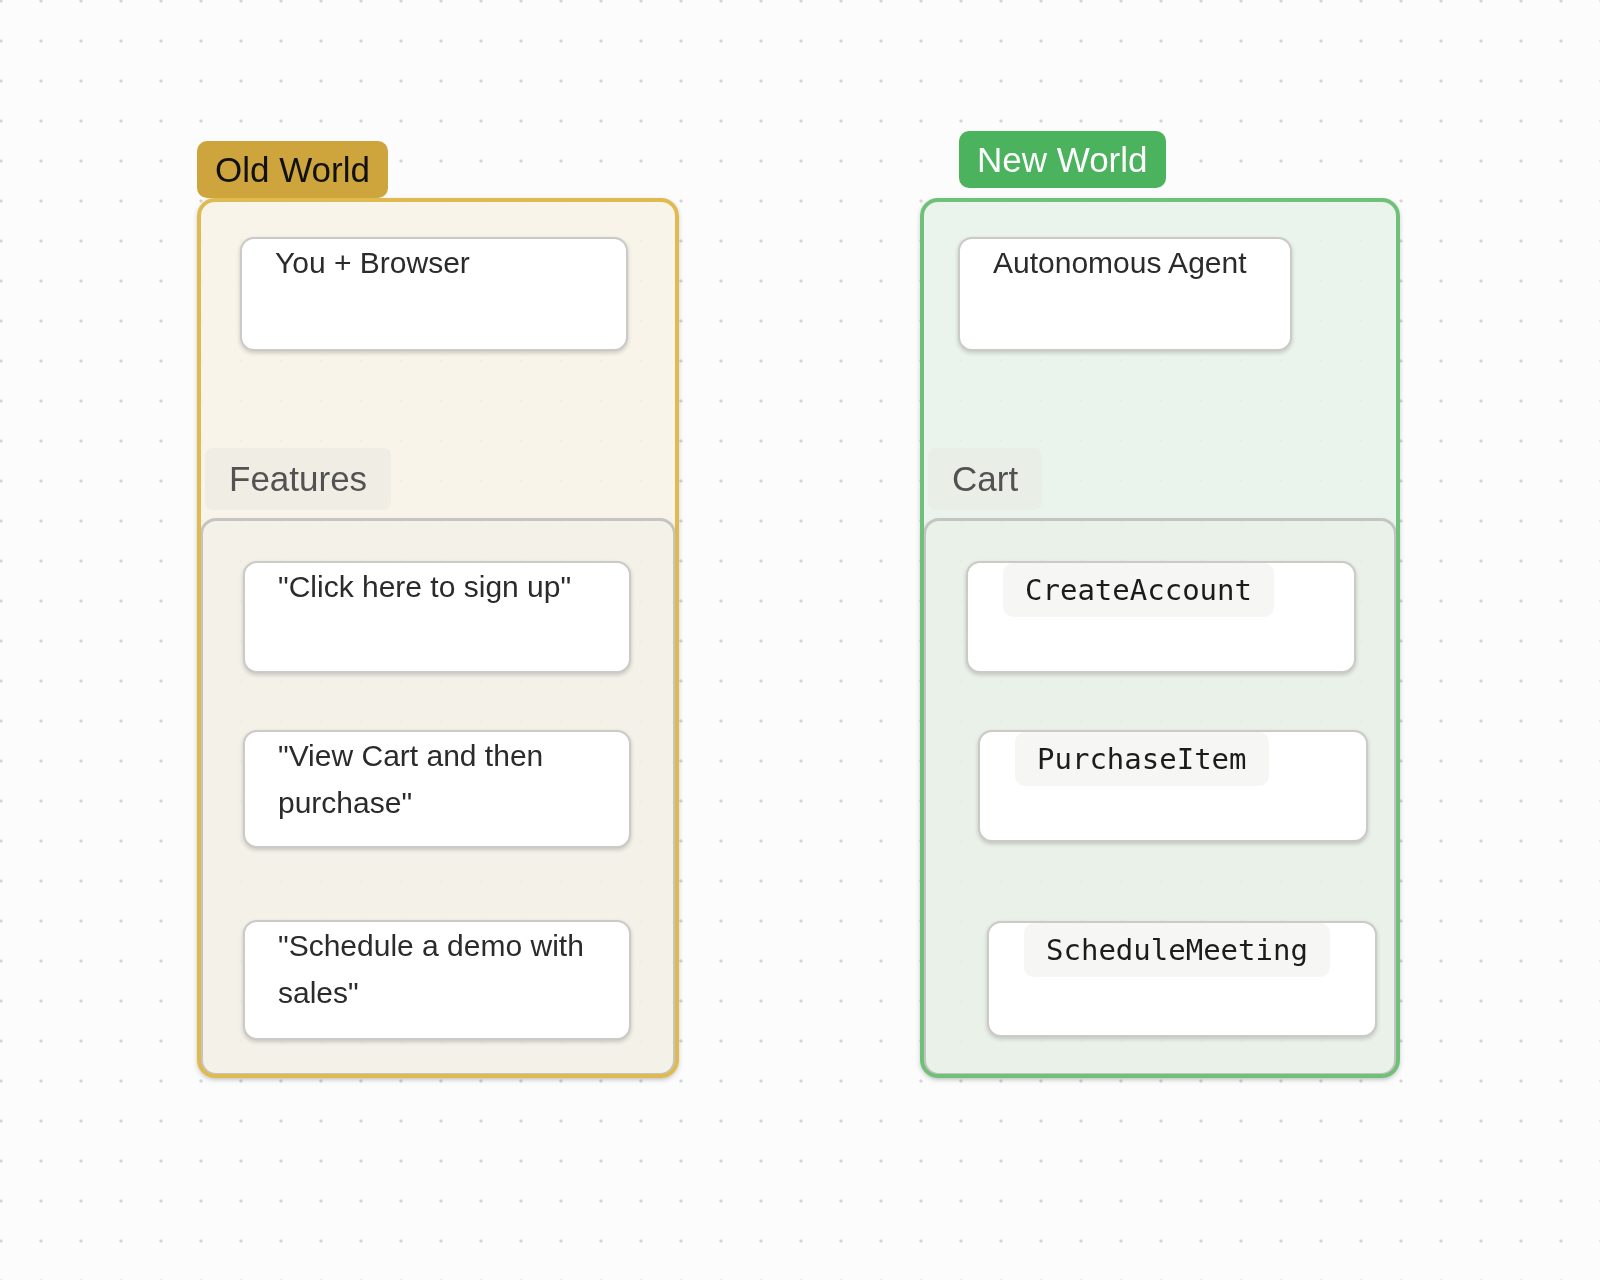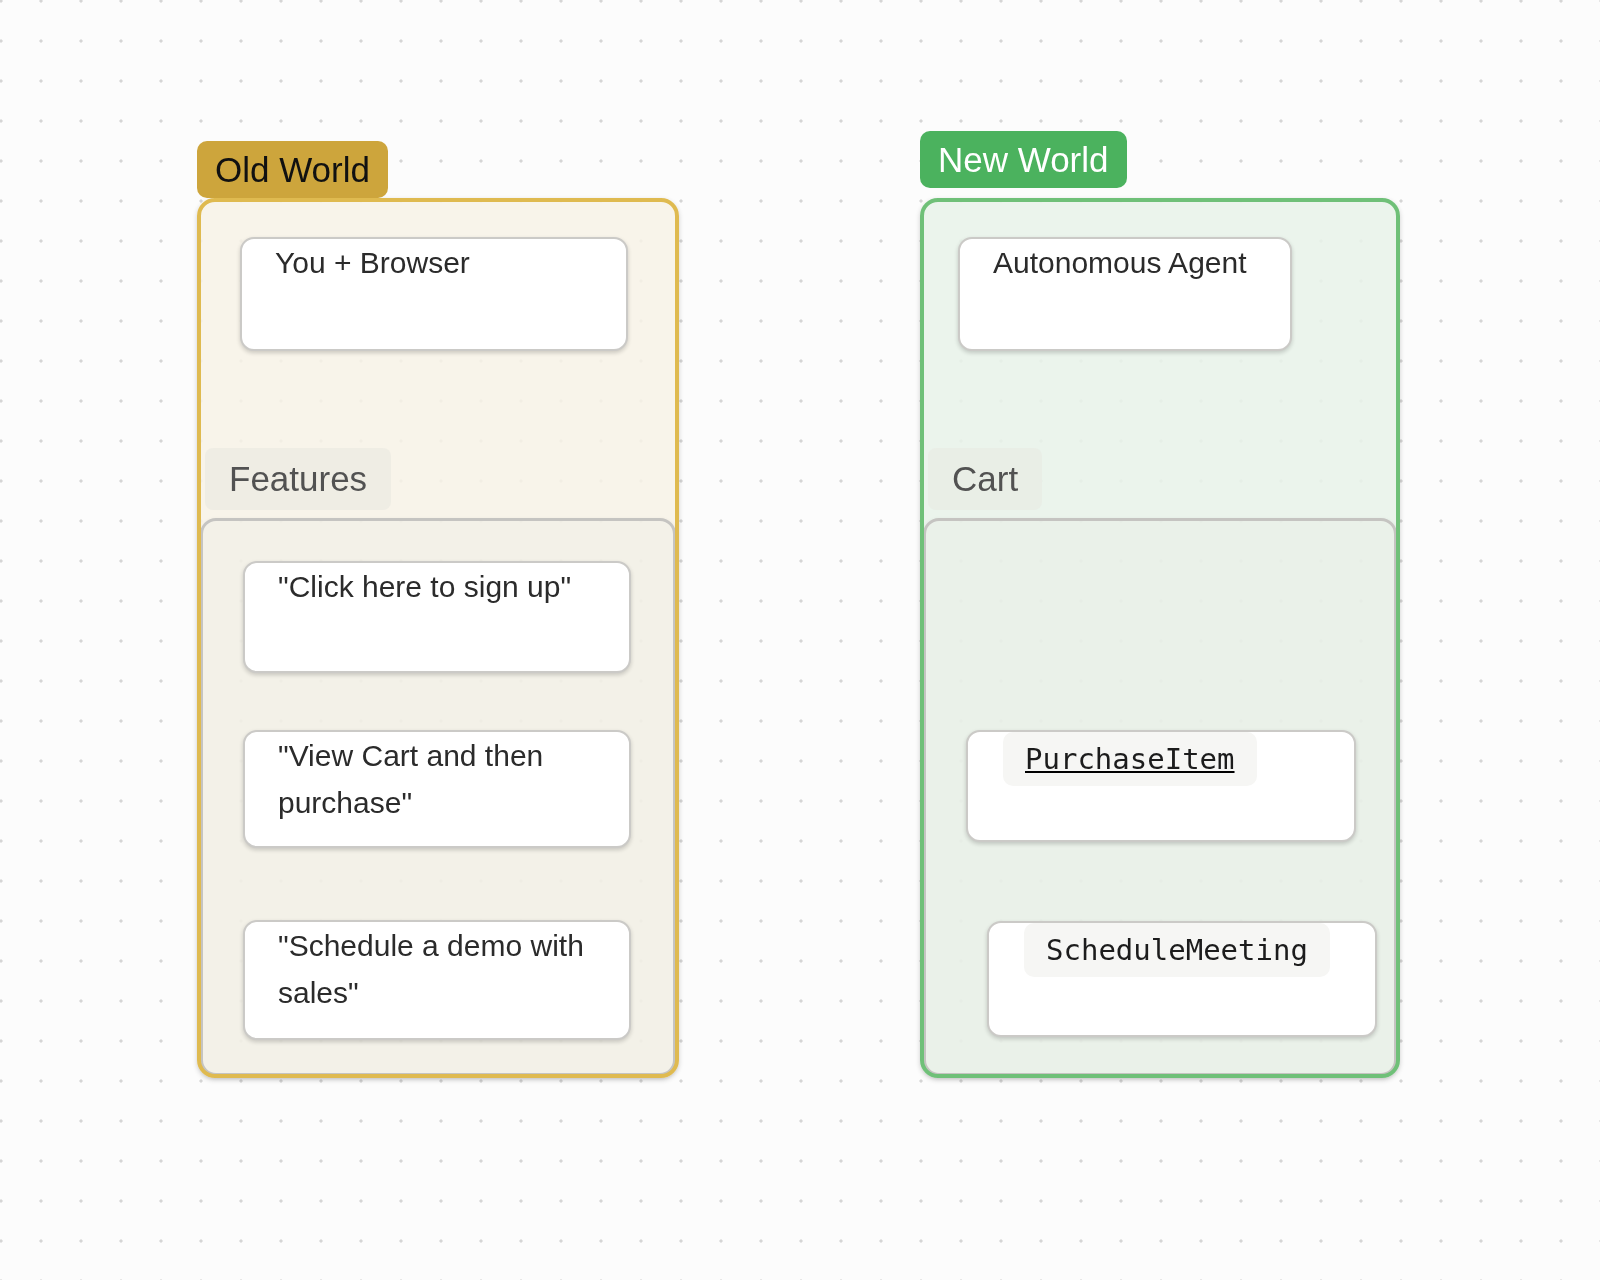--- a/index.html
+++ b/index.html
@@ -124,34 +124,37 @@
     <div class="card" style="left:40px; top:209px; width:388px; height:118px;">
       <span class="txt">"View Cart and then purchase"</span>
     </div>
 
     <div class="card" style="left:40px; top:399px; width:388px; height:120px;">
       <span class="txt">"Schedule a demo with sales"</span>
     </div>
   </div>
 </div>
 
-<div class="frame-label green" style="left:920px; top:131px;">New World</div>
+<div class="frame-label green" style="left:959px; top:131px;">New World</div>
 
 <div class="frame green" style="left:920px; top:198px; width:480px; height:880px;">
 
   <div class="card" style="left:38px; top:39px; width:334px; height:114px;">
     <span class="txt">Autonomous Agent</span>
   </div>
 
   <div class="sub-label cool" style="left:8px; top:250px;">Cart</div>
 
   <div class="subframe cool">
 
+    <div class="card" style="left:40px; top:40px; width:390px; height:112px;">
+      <span class="code-pill">CreateAccount</span>
+    </div>
 
-    <div class="card" style="left:40px; top:209px; width:390px; height:112px;text-decoration:underline;">
+    <div class="card" style="left:52px; top:209px; width:390px; height:112px;">
       <span class="code-pill">PurchaseItem</span>
     </div>
 
     <div class="card" style="left:40px; top:400px; width:390px; height:116px;margin-left:21px;">
       <span class="code-pill">ScheduleMeeting</span>
     </div>
   </div>
 </div>
 
 </body></html>

